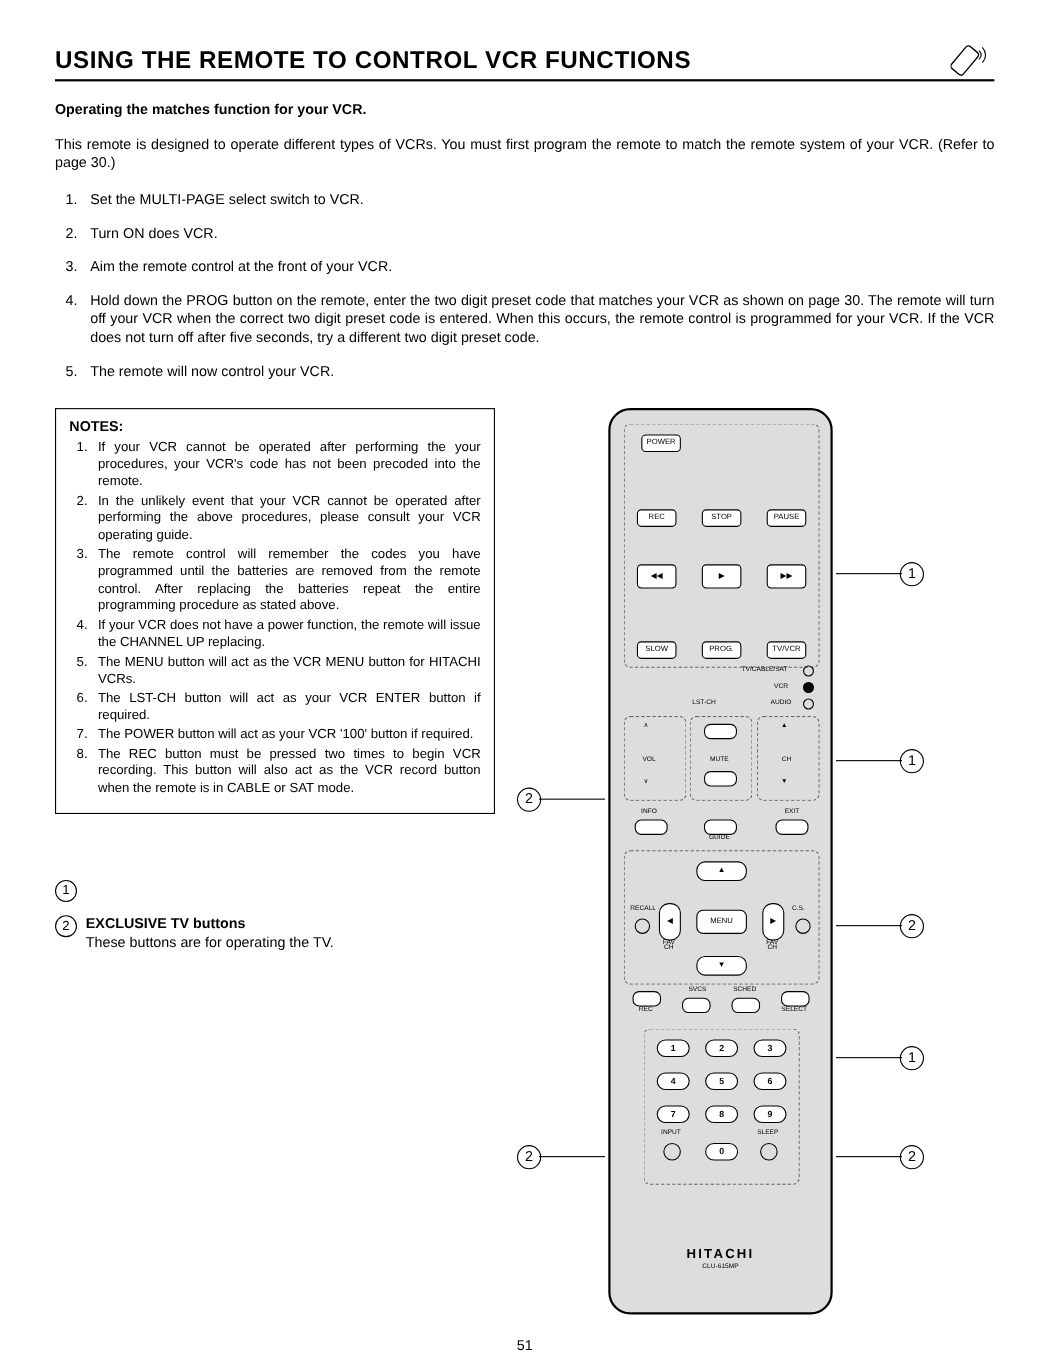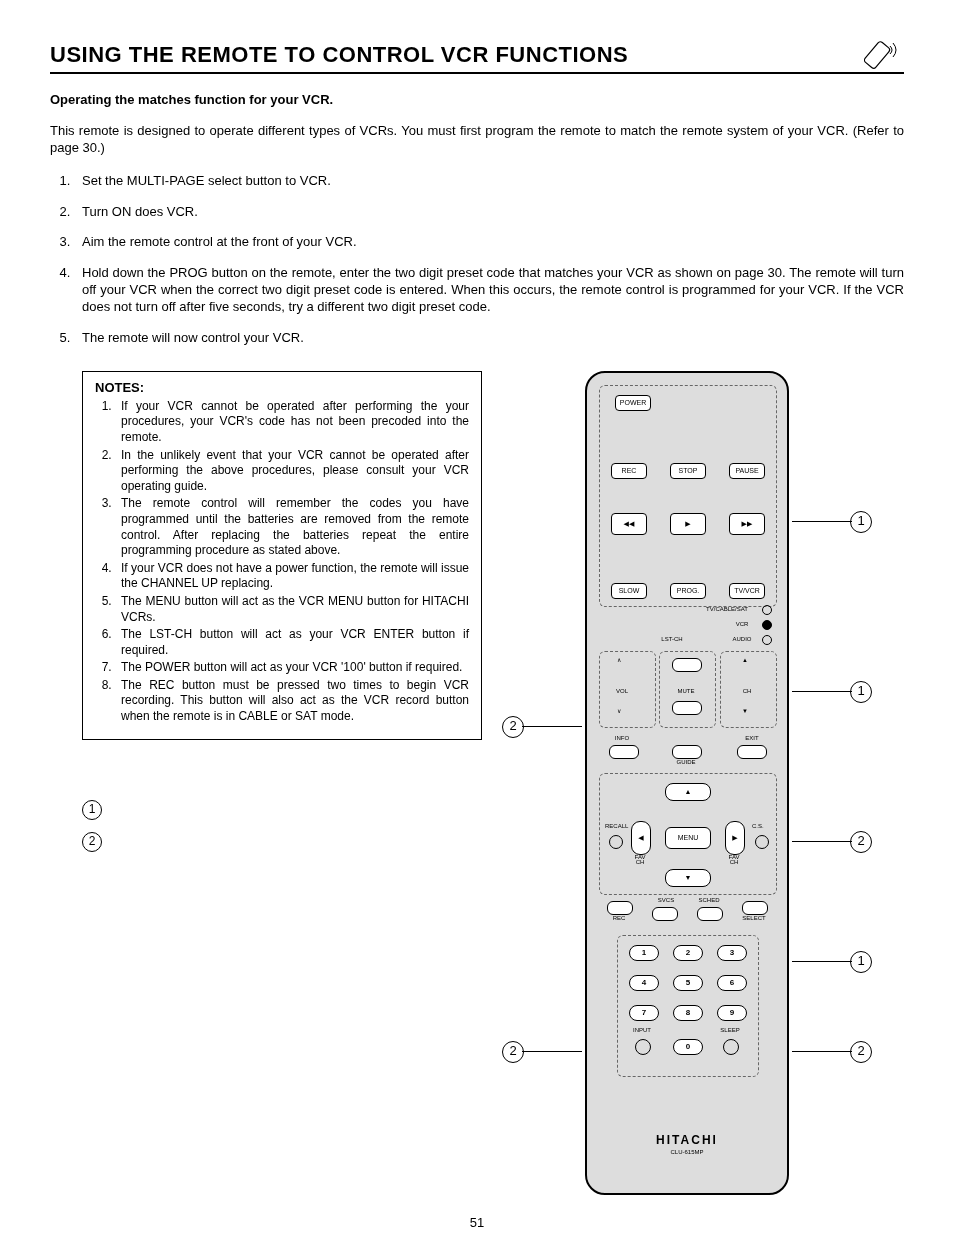--- a/index.html
+++ b/index.html
@@ -44,21 +44,20 @@
     margin: 0 0 24px 0;
   }
   ol.steps li {
     margin-bottom: 14px;
     text-align: justify;
     padding-left: 8px;
   }
   .columns {
     display: flex;
     gap: 30px;
-    margin-left: 32px;
   }
   .left-col {
     width: 400px;
   }
   .right-col {
     flex: 1;
     position: relative;
   }
   .notes-box {
     border: 1px solid #000;
@@ -182,21 +181,21 @@
     <rect x="6" y="2" width="14" height="26" rx="3" fill="none" stroke="#000" stroke-width="1.2" transform="rotate(40 13 15)"></rect>
     <path d="M 26 6 Q 30 10 26 14" fill="none" stroke="#000" stroke-width="1"></path>
     <path d="M 29 3 Q 35 10 29 17" fill="none" stroke="#000" stroke-width="1"></path>
   </svg>
 </div>
 
 <div class="subhead">Operating the matches function for your VCR.</div>
 <div class="intro">This remote is designed to operate different types of VCRs.  You must first program the remote to match the remote system of your VCR. (Refer to page 30.)</div>
 
 <ol class="steps">
-  <li>Set the MULTI-PAGE select button to VCR.</li>
+  <li>Set the MULTI-PAGE select switch to VCR.</li>
   <li>Turn ON does VCR.</li>
   <li>Aim the remote control at the front of your VCR.</li>
   <li>Hold down the PROG button on the remote, enter the two digit preset code that matches your VCR as shown on page 30.  The remote will turn off your VCR when the correct two digit preset code is entered.  When this occurs, the remote control is programmed for your VCR.  If the VCR does not turn off after five seconds, try a different two digit preset code.</li>
   <li>The remote will now control your VCR.</li>
 </ol>
 
 <div class="columns">
   <div class="left-col">
     <div class="notes-box">
       <div class="ntitle">NOTES:</div>
@@ -211,20 +210,24 @@
         <li>The REC button must be pressed two times to begin VCR recording.  This button will also act as the VCR record button when the remote is in CABLE or SAT mode.</li>
       </ol>
     </div>
 
     <div class="legend">
       <div class="legend-item">
         <span class="circ">1</span>
       </div>
       <div class="legend-item">
         <span class="circ">2</span>
+        <div class="legend-text">
+          <span class="lt-title">EXCLUSIVE TV buttons</span><br>
+          <span>These buttons are for operating the TV.</span>
+        </div>
       </div>
     </div>
   </div>
 
   <div class="right-col">
     <div class="remote-wrap">
 
       <div class="callout-c" style="right:-40px; top:140px;">1</div>
       <div class="cl-line" style="right:-20px; top:150px; width:60px;"></div>
 

